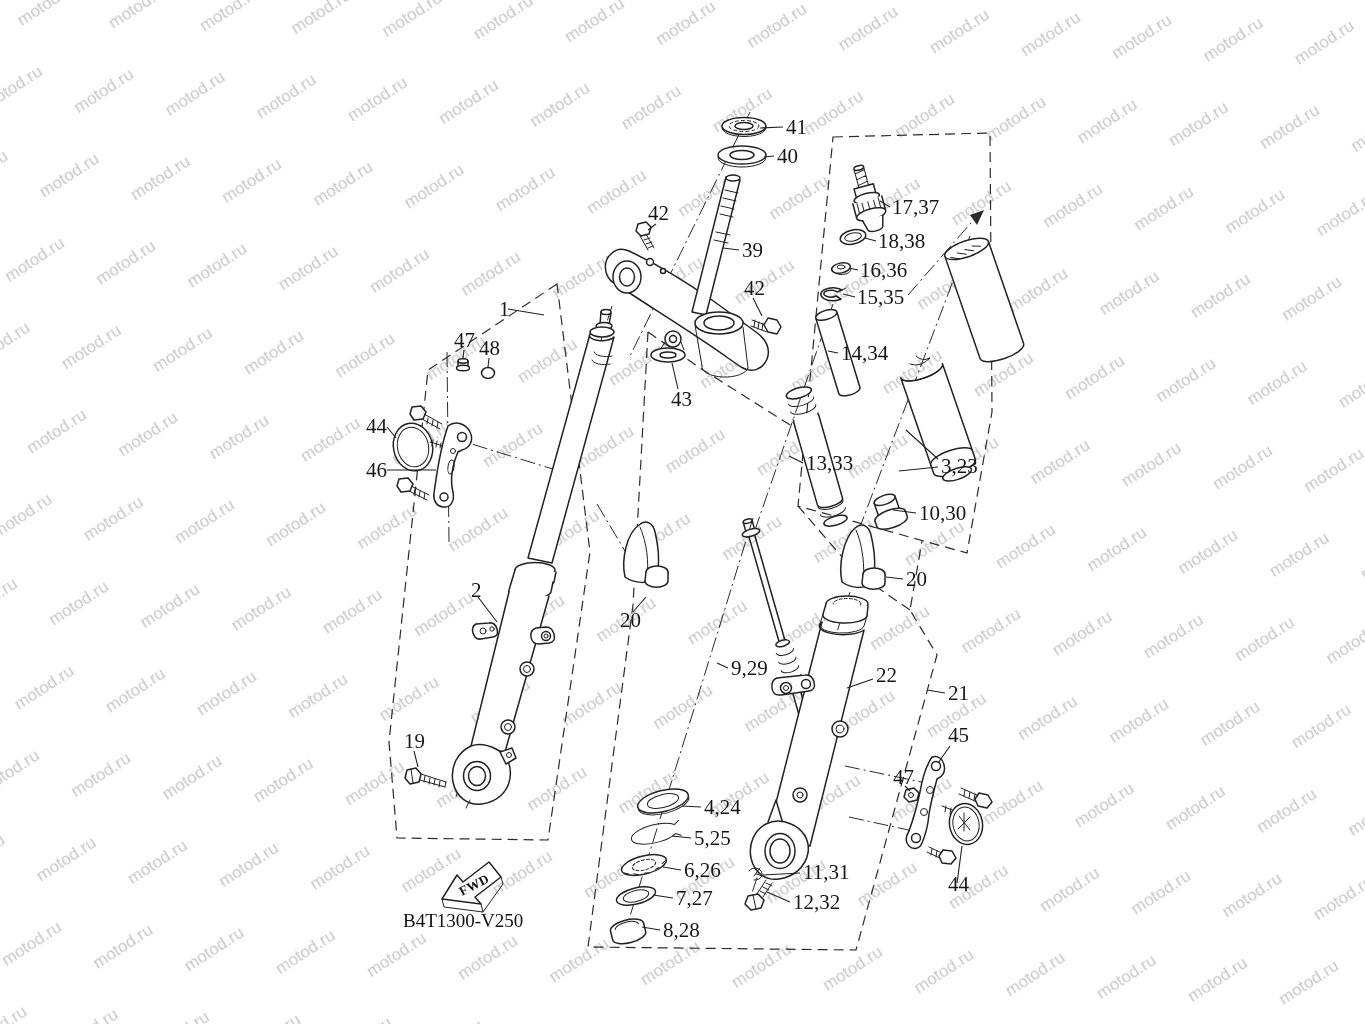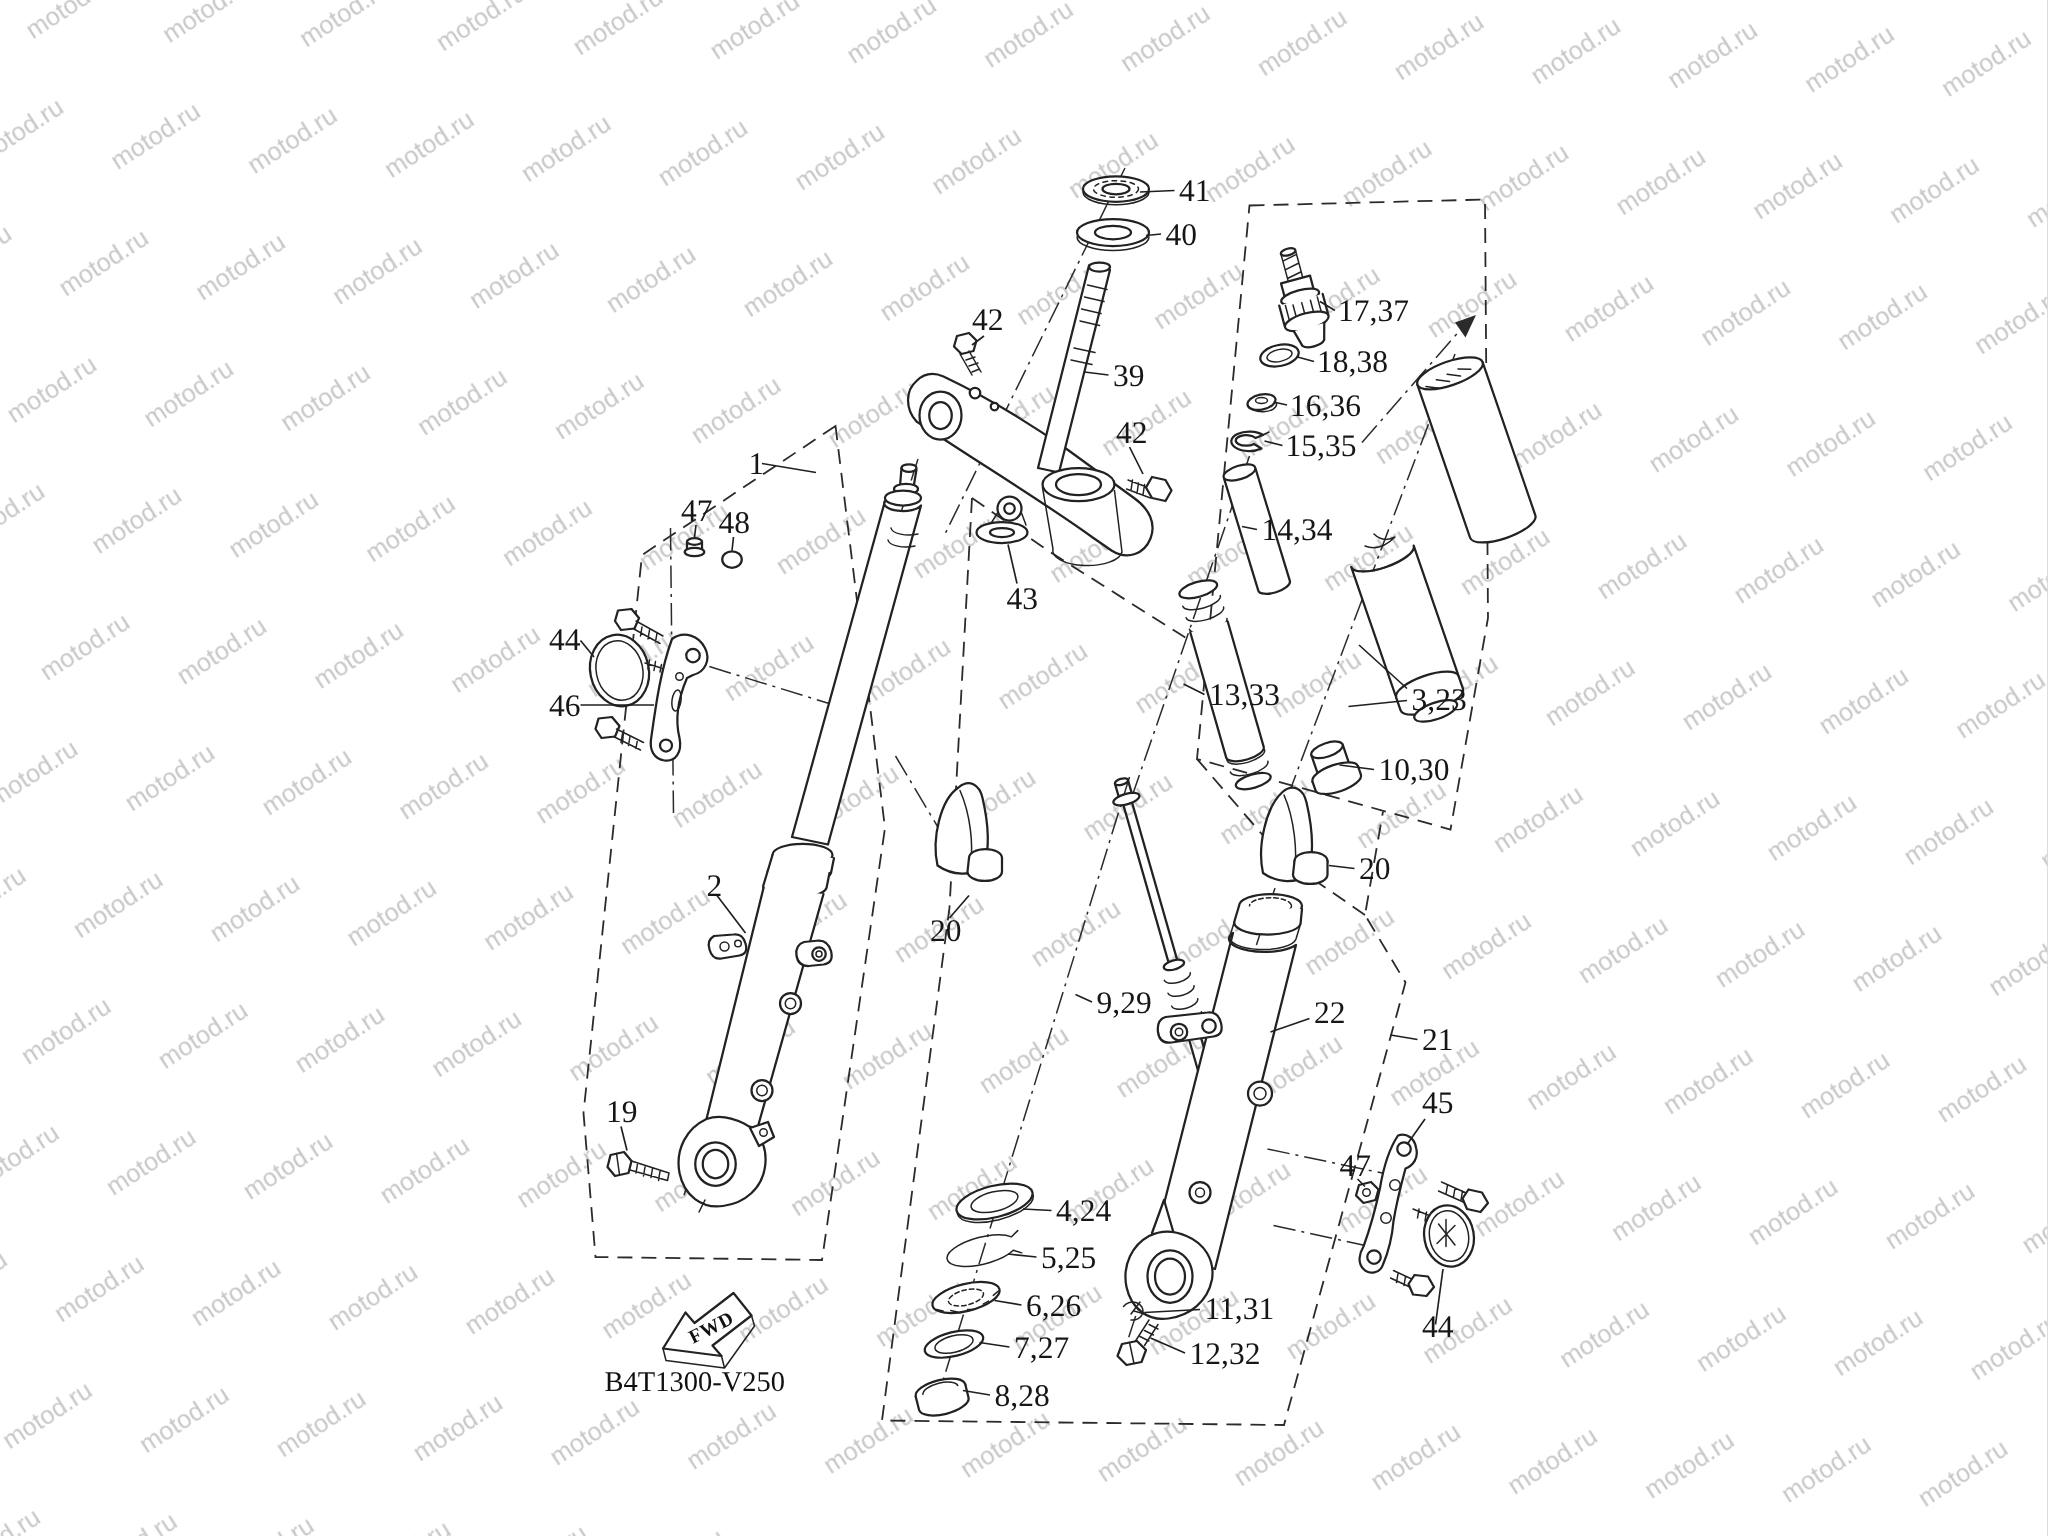--- a/index.html
+++ b/index.html
@@ -1,16 +1,16 @@
 <!DOCTYPE html>
 <html><head>
 <meta charset="utf-8">
 <style>
   html,body{margin:0;padding:0;background:#ffffff;}
-  .stage{position:relative;width:1365px;height:1024px;background:#4d7c0f;overflow:hidden;
+  .stage{position:relative;width:1365px;height:1024px;background:#ec4899;overflow:hidden;
          font-family:"Liberation Serif",serif;}
   svg{display:block;}
   .wm{font-family:"Liberation Sans",sans-serif;font-size:17px;fill:#c7c7c7;}
   .lbl{font-family:"Liberation Serif",serif;font-size:21px;fill:#161616;}
   .code{font-family:"Liberation Serif",serif;font-size:19px;fill:#111111;}
   .fwdtxt{font-family:"Liberation Serif",serif;font-size:13px;font-weight:bold;fill:#111111;letter-spacing:.5px;}
   .p{fill:#ffffff;stroke:#222222;stroke-width:1.5;stroke-linecap:round;stroke-linejoin:round;}
   .d{fill:none;stroke:#222222;stroke-width:1;stroke-linecap:round;stroke-linejoin:round;}
   .ld{fill:none;stroke:#1f1f1f;stroke-width:1.1;}
   .bx{fill:none;stroke:#2b2b2b;stroke-width:1.2;stroke-dasharray:10 6;}

